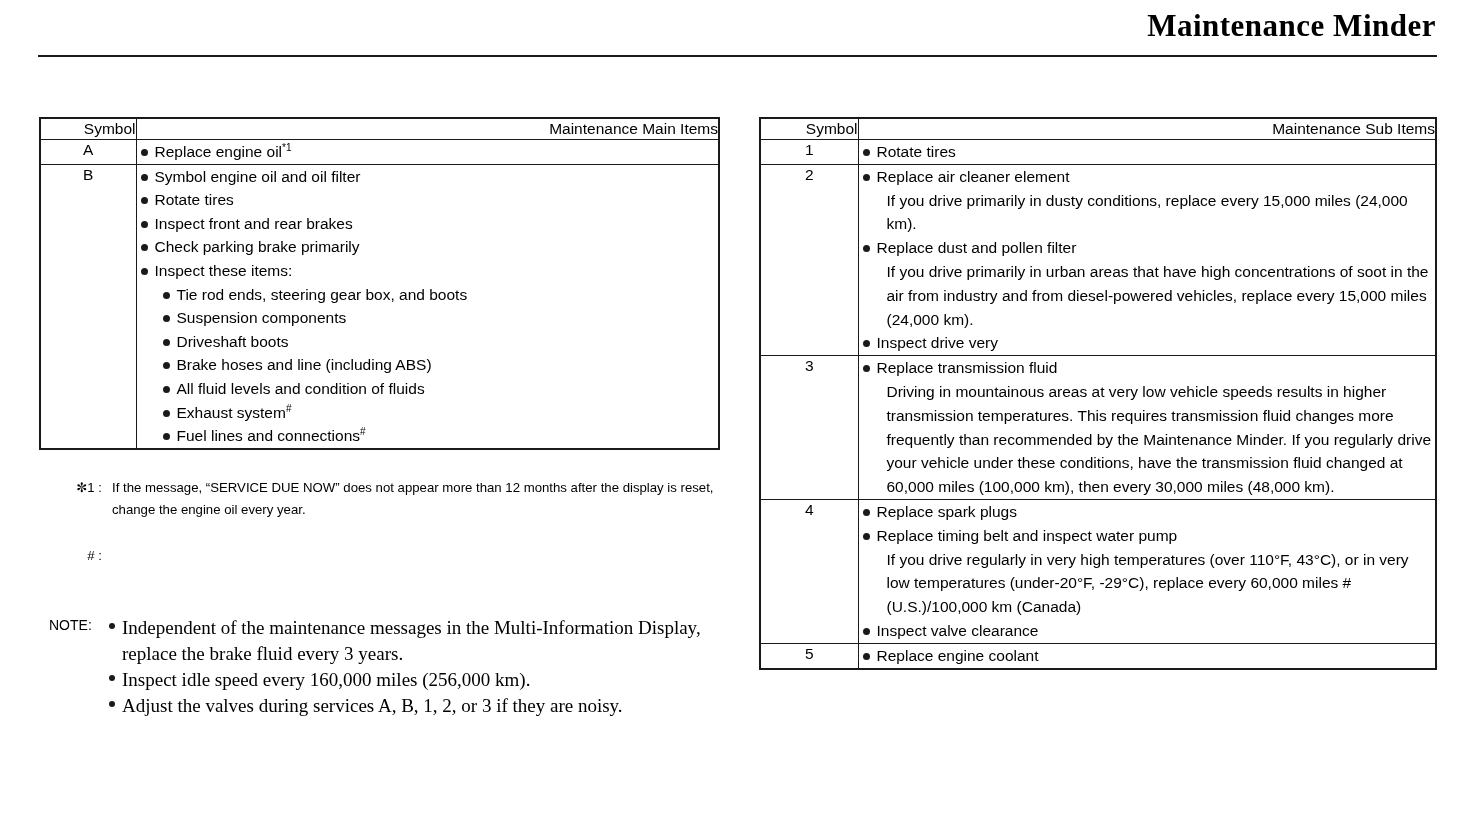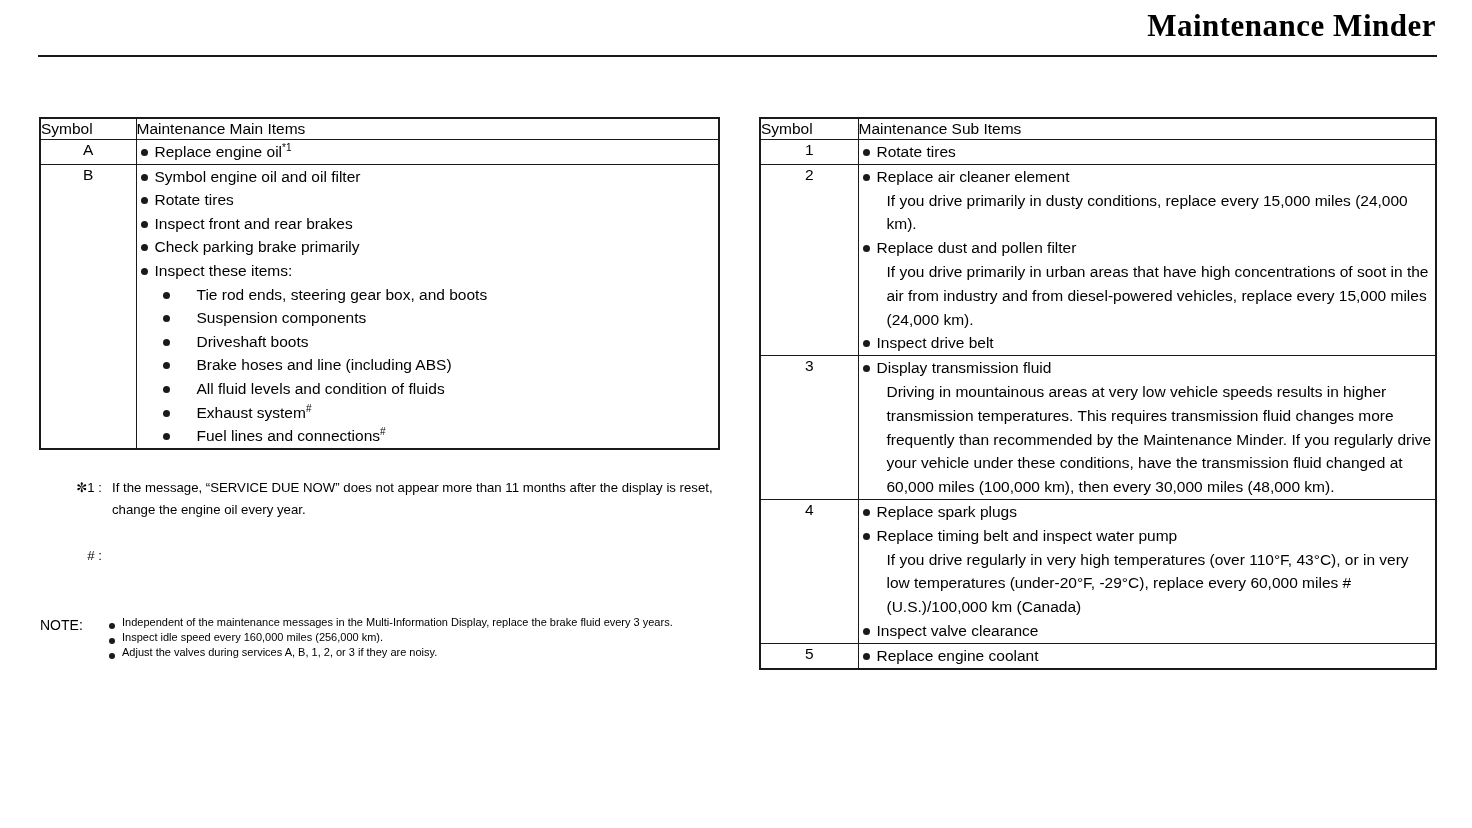--- a/index.html
+++ b/index.html
@@ -57,21 +57,21 @@
     padding: 0;
     font-weight: normal;
   }
   .col-symbol {
     text-align: center;
     font-size: 15.5px;
     line-height: 20px;
     padding-top: 3px;
   }
   .col-head {
-    text-align: left;
+    text-align: right;
     font-size: 15.5px;
     line-height: 20px;
     padding-top: 3px;
     padding-bottom: 2px;
   }
   .col-items {
     padding: 2px 4px 4px 8px;
   }
 
   
@@ -81,21 +81,21 @@
     padding: 0;
   }
   ul.items li {
     position: relative;
     font-size: 15.5px;
     line-height: 23.6px;
     padding-left: 18px;
     margin: 0;
   }
   ul.items li.lv1 { padding-left: 18px; }
-  ul.items li.lv2 { padding-left: 60px; }
+  ul.items li.lv2 { padding-left: 40px; }
   ul.items li.para {
     padding-left: 28px;
     text-indent: 0;
   }
   li.bullet::before {
     content: "";
     position: absolute;
     left: 4px;
     top: 9px;
     width: 7px;
@@ -145,36 +145,37 @@
   #note-block {
     position: absolute;
     left: 40px;
     top: 615px;
     width: 700px;
     font-size: 13.2px;
     line-height: 21.5px;
   }
   #note-block .note-key {
     position: absolute;
-    left: 0;
+    left: 9px;
     top: 0;
     font-size: 14px;
     white-space: nowrap;
   }
   #note-block ul.notes {
     list-style: none;
     margin: 0;
     padding: 0;
     margin-left: 68px;
   }
   #note-block ul.notes li {
     position: relative;
     padding-left: 14px;
-    font-size: 11px;
-    line-height: 15px;
+    font-size: 19px;
+    line-height: 26px;
+    font-family: Liberation Serif, serif;
   }
   #note-block ul.notes li.bullet::before {
     content: "";
     position: absolute;
     left: 1px;
     top: 8px;
     width: 6px;
     height: 6px;
     border-radius: 50%;
     background: #1a1a1a;
@@ -234,21 +235,21 @@
             <li class="bullet lv2"><span>Exhaust system</span><sup class="fnmark">#</sup></li>
             <li class="bullet lv2"><span>Fuel lines and connections</span><sup class="fnmark">#</sup></li>
           </ul>
         </td>
       </tr>
     </tbody>
 </table>
 
 <div class="footnote" id="footnote-1">
   <span class="fn-key">✼1 :</span>
-  <span class="fn-body">If the message, “SERVICE DUE NOW” does not appear more than 11 months after the display is reset, change the engine oil every year.</span>
+  <span class="fn-body">If the message, “SERVICE DUE NOW” does not appear more than 12 months after the display is reset, change the engine oil every year.</span>
 </div>
 
 <div class="footnote" id="footnote-hash">
   <span class="fn-key"># :</span>
 </div>
 
 <div id="note-block">
   <span class="note-key">NOTE:</span>
   <ul class="notes" id="note-list">
       <li class="bullet"><span>Independent of the maintenance messages in the Multi-Information Display, replace the brake fluid every 3 years.</span></li>
@@ -278,29 +279,29 @@
         </td>
       </tr>
       <tr>
         <td class="col-symbol">2</td>
         <td class="col-items">
           <ul class="items">
             <li class="bullet lv1"><span>Replace air cleaner element</span></li>
             <li class="nobullet para"><span>If you drive primarily in dusty conditions, replace every 15,000 miles (24,000 km).</span></li>
             <li class="bullet lv1"><span>Replace dust and pollen filter</span></li>
             <li class="nobullet para"><span>If you drive primarily in urban areas that have high concentrations of soot in the air from industry and from diesel-powered vehicles, replace every 15,000 miles (24,000 km).</span></li>
-            <li class="bullet lv1"><span>Inspect drive belt</span></li>
+            <li class="bullet lv1"><span>Inspect drive very</span></li>
           </ul>
         </td>
       </tr>
       <tr>
         <td class="col-symbol">3</td>
         <td class="col-items">
           <ul class="items">
-            <li class="bullet lv1"><span>Display transmission fluid</span></li>
+            <li class="bullet lv1"><span>Replace transmission fluid</span></li>
             <li class="nobullet para"><span>Driving in mountainous areas at very low vehicle speeds results in higher transmission temperatures. This requires transmission fluid changes more frequently than recommended by the Maintenance Minder. If you regularly drive your vehicle under these conditions, have the transmission fluid changed at 60,000 miles (100,000 km), then every 30,000 miles (48,000 km).</span></li>
           </ul>
         </td>
       </tr>
       <tr>
         <td class="col-symbol">4</td>
         <td class="col-items">
           <ul class="items">
             <li class="bullet lv1"><span>Replace spark plugs</span></li>
             <li class="bullet lv1"><span>Replace timing belt and inspect water pump</span></li>

